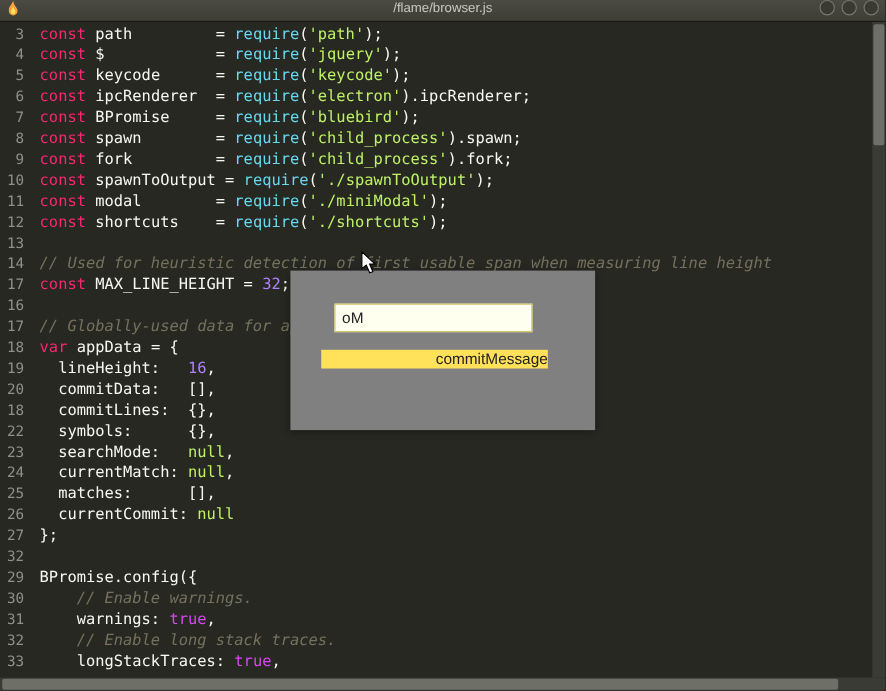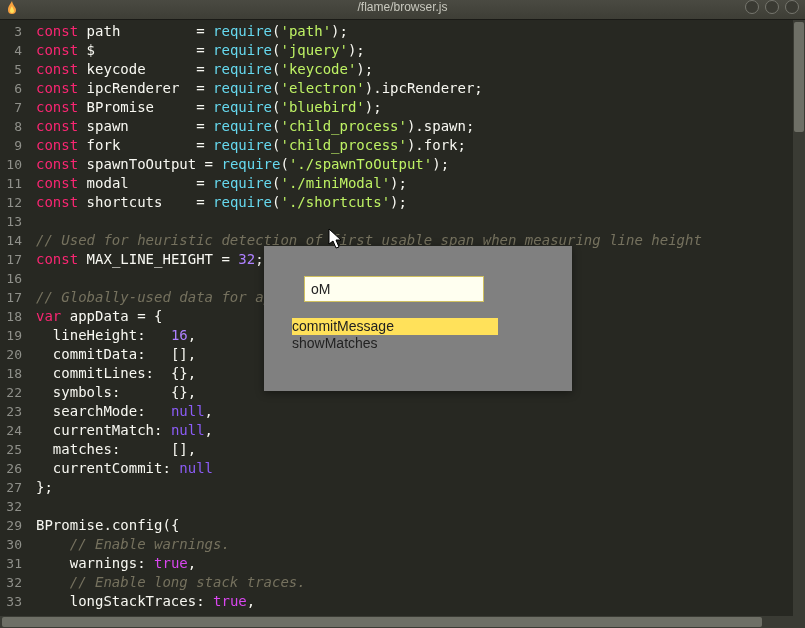--- a/index.html
+++ b/index.html
@@ -96,50 +96,50 @@
     background: #6e6f66;
     border-radius: 2px;
   }
   
   .kw  { color: #f92672; }      
   .id  { color: #f8f8f2; }      
   .fn  { color: #66d9ef; }      
   .str { color: #bef264; }      
   .num { color: #ae81ff; }      
   .cm  { color: #75715e; font-style: italic; }
-  .nul { color: #8b5cf6; }      
+  .nul { color: #bef264; }      
   .bool{ color: #d946ef; }      
   .pn  { color: #f8f8f2; }      
 
   
   .popup {
     position: absolute;
     left: 264px; top: 246px;
-    width: 308px; height: 145px;
+    width: 277px; height: 145px;
     background: #808080;
     box-shadow: 0 2px 8px rgba(0,0,0,.4);
     font-family: sans-serif;
   }
   .popup-input {
     position: absolute;
     left: 40px; top: 30px;
     width: 180px; height: 26px;
     background: #fffff0;
     border: 1px solid #d0c060;
     color: #222;
     font-size: 14px;
     padding: 2px 6px;
     outline: none;
     font-family: sans-serif;
   }
   .popup-list {
     position: absolute;
     left: 28px; top: 72px;
     width: 206px;
-    text-align: left;
+    text-align: right;
     font-size: 14px;
     color: #222;
   }
   .popup-item {
     height: 17px;
     line-height: 17px;
   }
   .popup-item.sel {
     background: #ffe15a;
   }
@@ -211,21 +211,20 @@
   <div class="thumb"></div>
 </div>
 <div class="hscroll">
   <div class="thumb"></div>
 </div>
 
 <div class="popup">
   <input class="popup-input" value="oM" style="">
   <div class="popup-list" id="popup-list">
       <div class="popup-item sel">commitMessage</div>
-      <div class="popup-item">showMatches</div>
     </div>
 </div>
 
 <div class="cursor-icon">
   <svg viewBox="0 0 16 22">
     <path d="M1 1 L1 16 L5 13 L8 20 L11 19 L8 12 L13 12 Z" fill="#fff" stroke="#000" stroke-width="1"></path>
   </svg>
 </div>
 
 </body></html>

